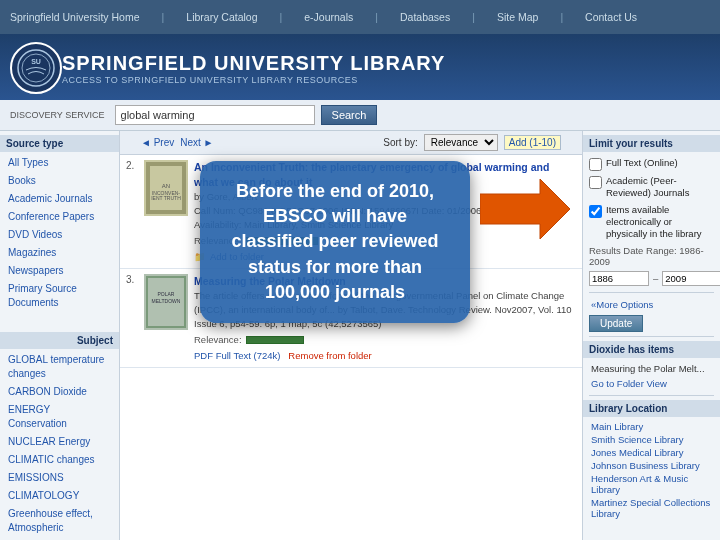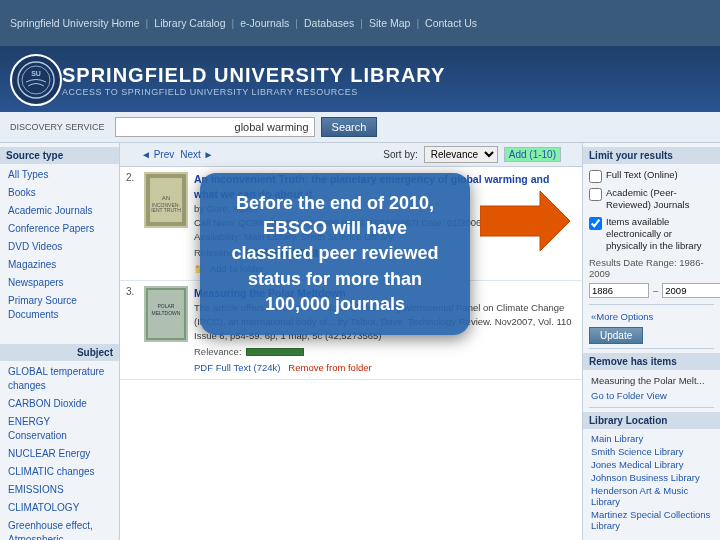--- a/index.html
+++ b/index.html
@@ -9,25 +9,25 @@
       overflow: hidden;
       font-family: Arial, Helvetica, sans-serif;
       font-size: 11px;
       background: #fff;
     }
 
     
     #top-nav {
       background: #3a5a7c;
       color: #ccdde8;
-      padding: 17px 10px;
+      padding: 11px 10px;
       font-size: 10.5px;
       display: flex;
       align-items: center;
-      gap: 6px;
+      gap: 22px;
     }
     #top-nav span { cursor: pointer; }
     .nav-sep { color: #7a9db8; }
 
     
     #header {
       background: linear-gradient(to bottom, #1e3f6a, #2a5490);
       padding: 8px 10px 6px 10px;
       display: flex;
       align-items: center;
@@ -58,21 +58,20 @@
       gap: 6px;
       border-bottom: 1px solid #c0cdd8;
     }
     #search-bar label { font-size: 9px; color: #555; text-transform: uppercase; margin-right: 4px; }
     #search-input {
       width: 200px;
       padding: 3px 5px;
       border: 1px solid #aaa;
       font-size: 11px;
       color: #333;
-      text-align: right;
     }
     #search-btn {
       background: linear-gradient(to bottom, #5a7fa8, #3a5f88);
       color: #fff;
       border: 1px solid #2a4f78;
       padding: 3px 10px;
       font-size: 11px;
       cursor: pointer;
     }
 
@@ -129,21 +128,21 @@
     #results-bar .sort-label { margin-left: auto; }
     #sort-select {
       font-size: 10px;
       padding: 1px 2px;
       border: 1px solid #aaa;
     }
     .add-btn {
       font-size: 10px;
       color: #2255aa;
       cursor: pointer;
-      background: #86efac;
+      background: #fef9c3;
       border: 1px solid #aabbcc;
       padding: 1px 4px;
     }
 
     
     .result-item {
       display: flex;
       padding: 5px 6px;
       border-bottom: 1px solid #dde5ee;
       gap: 6px;
@@ -419,21 +418,21 @@
       <input type="text" class="rs-date-input" value="1886" style="">
       <span>–</span>
       <input type="text" class="rs-date-input" value="2009" style="">
     </div>
 
     <div class="rs-separator"></div>
     <div class="rs-link">«More Options</div>
     <button class="rs-update-btn">Update</button>
 
     <div class="rs-separator"></div>
-    <div class="rs-section-title">Remove has items</div>
+    <div class="rs-section-title">Dioxide has items</div>
     <div class="rs-folder-item">Measuring the Polar Melt...</div>
     <div class="rs-folder-link">Go to Folder View</div>
 
     <div class="rs-separator"></div>
     <div class="rs-section-title">Library Location</div>
     <div class="rs-loc-item">Main Library</div>
     <div class="rs-loc-item">Smith Science Library</div>
     <div class="rs-loc-item">Jones Medical Library</div>
     <div class="rs-loc-item">Johnson Business Library</div>
     <div class="rs-loc-item">Henderson Art &amp; Music Library</div>

